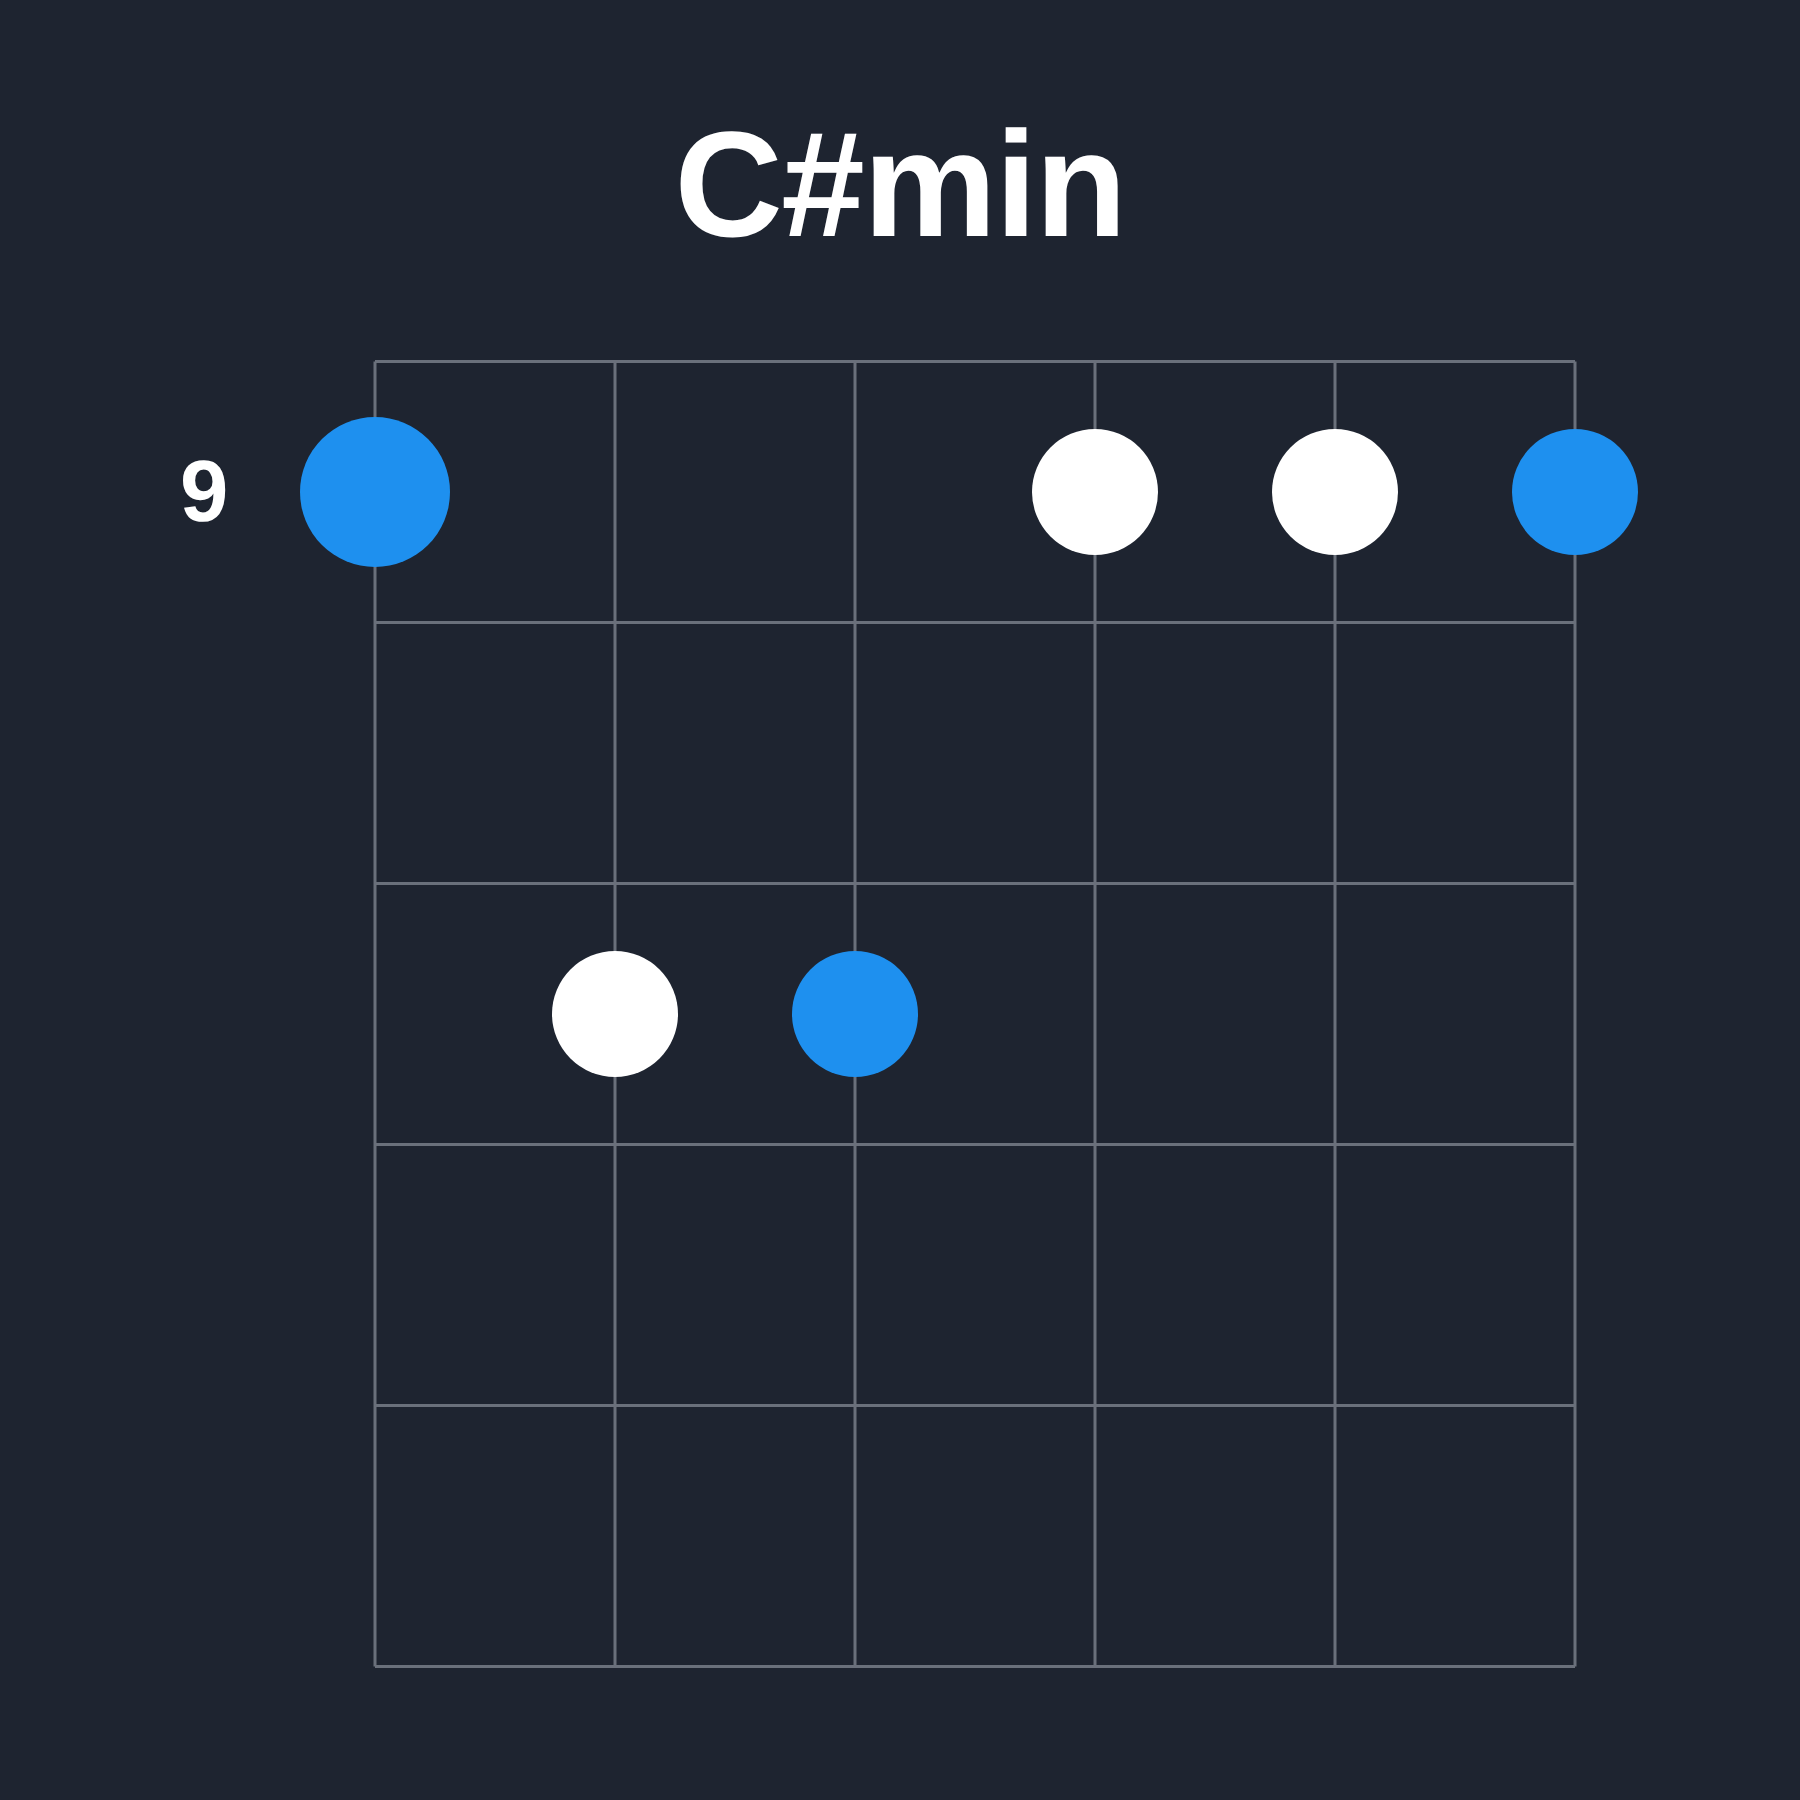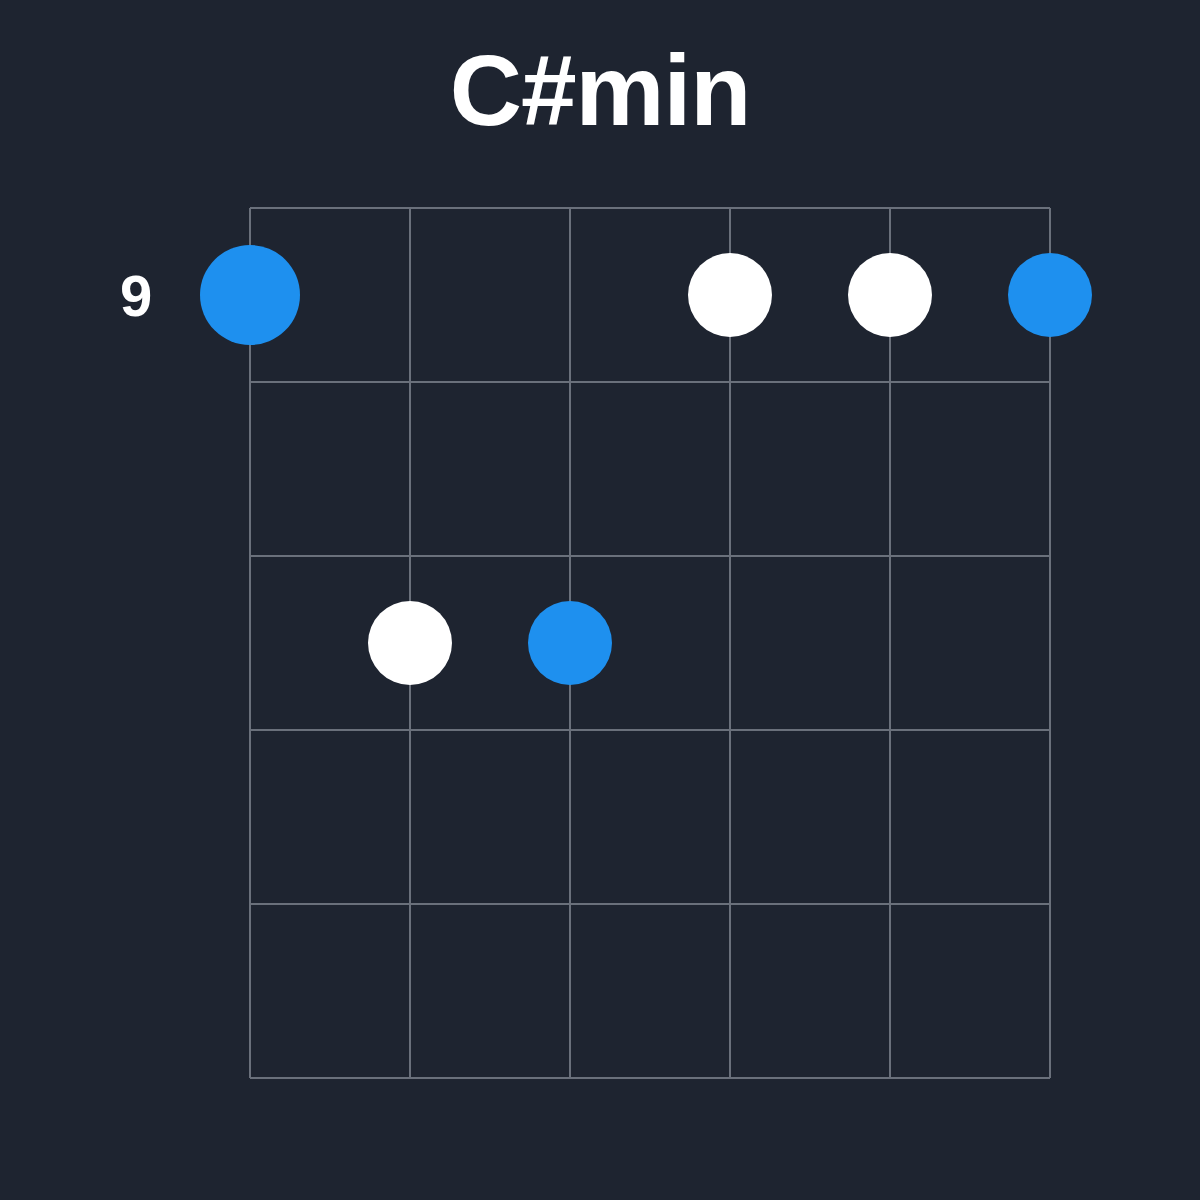--- a/index.html
+++ b/index.html
@@ -16,21 +16,21 @@
       color: #ffffff;
       display: flex;
       flex-direction: column;
       align-items: center;
       overflow: hidden;
     }
 
     .chord-title {
       font-size: 100px;
       font-weight: 700;
-      margin-top: 33px;
+      margin-top: 66px;
       margin-bottom: 60px;
       letter-spacing: -1px;
     }
 
     .diagram-container {
       position: relative;
       width: 960px;
       height: 900px;
     }
 

